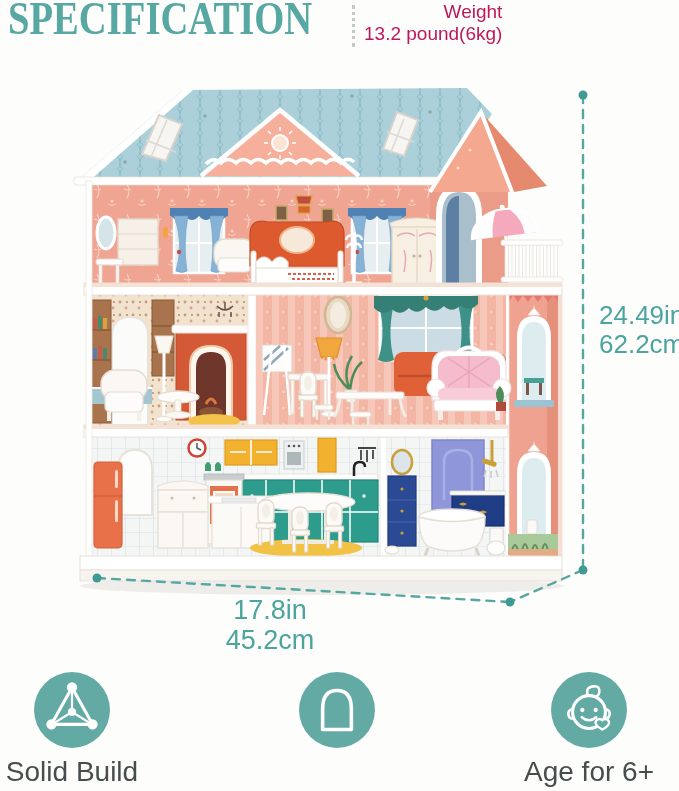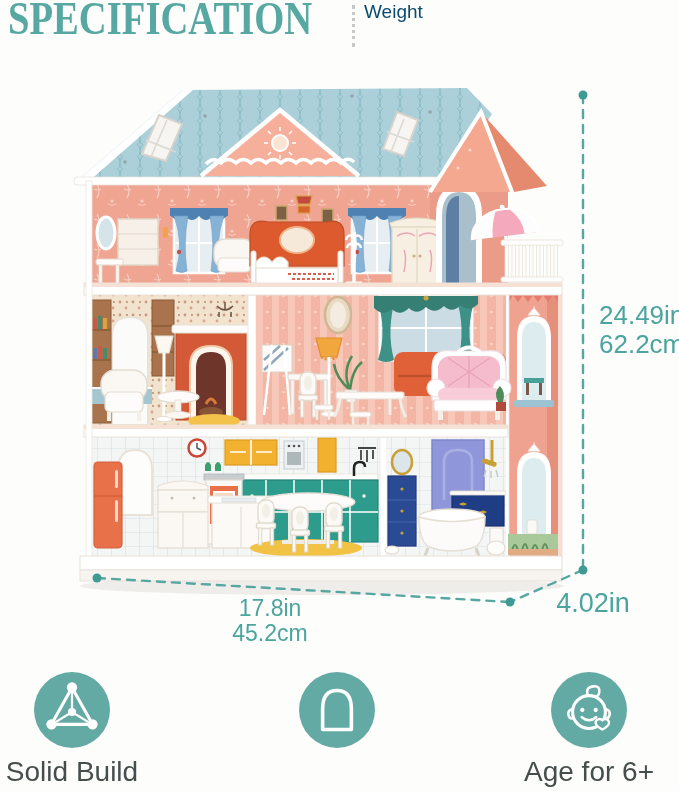--- a/index.html
+++ b/index.html
@@ -3,43 +3,44 @@
 <meta charset="utf-8">
 <style>
   html,body{margin:0;padding:0;background:#ffffff;}
   .page{position:relative;width:679px;height:791px;background:#fdfdfc;overflow:hidden;
         font-family:"Liberation Sans",sans-serif;}
   
   .title{position:absolute;left:8px;top:-8px;font-family:"Liberation Serif",serif;
          font-weight:700;font-size:46px;color:#57a8a2;white-space:nowrap;
          transform:scaleX(0.84);transform-origin:left top;letter-spacing:0px;}
   .hdr-divider{position:absolute;left:352px;top:5px;height:42px;border-left:3px dotted #c8c8c8;}
-  .weight{position:absolute;left:364px;top:1px;color:#0c4a6e;font-size:19px;line-height:1.15;text-align:right;}
+  .weight{position:absolute;left:364px;top:1px;color:#be185d;font-size:19px;line-height:1.15;text-align:right;}
   
   .dim{position:absolute;color:#4ba49e;font-size:26px;line-height:1.1;}
   .dim div{white-space:nowrap;}
   .dim-h{left:599px;top:301px;text-align:left;}
-  .dim-w{left:200px;top:596px;width:140px;text-align:center;font-size:23px;}
+  .dim-w{left:200px;top:596px;width:140px;text-align:center;font-size:27px;}
   .dim-d{left:533px;top:589px;width:120px;text-align:center;font-size:27px;}
   
   .feat{position:absolute;top:671px;width:160px;text-align:center;}
   .feat svg{display:block;margin:0 auto;}
   .feat-label{margin-top:7px;font-size:28px;color:#454e4d;font-weight:500;white-space:nowrap;}
   .f1{left:-8px;} .f2{left:257px;} .f3{left:509px;}
   .overlay{position:absolute;left:0;top:0;pointer-events:none;}
 </style>
 </head>
 <body>
 
 <div class="page">
 
   <div class="title">SPECIFICATION</div>
   <div class="hdr-divider"></div>
   <div class="weight">
     <div>Weight</div>
+    <div>13.2 pound(6kg)</div>
   </div>
 
   <svg class="overlay" style="left:55px;top:80px;" width="515" height="520" viewBox="55 80 515 520">
     <defs>
       <pattern id="scale" width="20" height="12" patternUnits="userSpaceOnUse">
         <rect width="20" height="12" fill="#abd0d9"></rect>
         <circle cx="0" cy="13" r="10" fill="#abd0d9" stroke="#8dbcc8" stroke-width="1"></circle>
         <circle cx="20" cy="13" r="10" fill="#abd0d9" stroke="#8dbcc8" stroke-width="1"></circle>
         <circle cx="10" cy="7" r="10" fill="#abd0d9" stroke="#8dbcc8" stroke-width="1"></circle>
       </pattern>
@@ -469,21 +470,20 @@
 
   <div class="dim dim-h">
     <div>24.49in</div>
     <div>62.2cm</div>
   </div>
   <div class="dim dim-w">
     <div>17.8in</div>
     <div>45.2cm</div>
   </div>
   <div class="dim dim-d">
-    <div>4.02in</div>
   </div>
 
   <div class="feat f1">
     <svg width="78" height="78" viewBox="0 0 76 76">
       <circle cx="38" cy="38" r="37" fill="#64aaa4"></circle>
       <polygon points="38,16 18,52 58,52" fill="none" stroke="#ffffff" stroke-width="3" stroke-linejoin="round"></polygon>
       <g stroke="#ffffff" stroke-width="2.2">
           <line x1="38" y1="40" x2="38" y2="18"></line>
           <line x1="38" y1="40" x2="20" y2="51"></line>
           <line x1="38" y1="40" x2="56" y2="51"></line>

